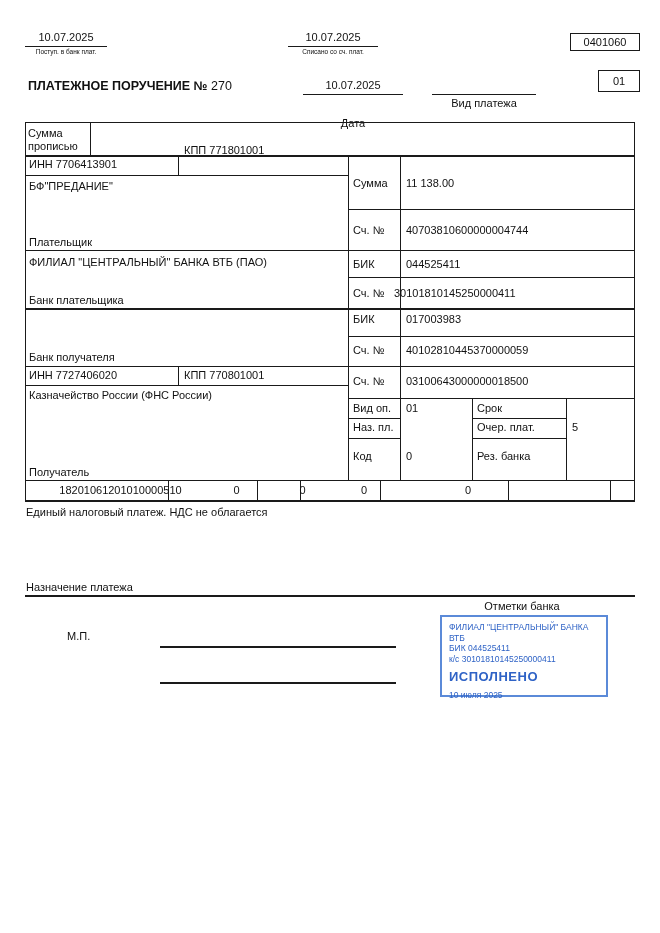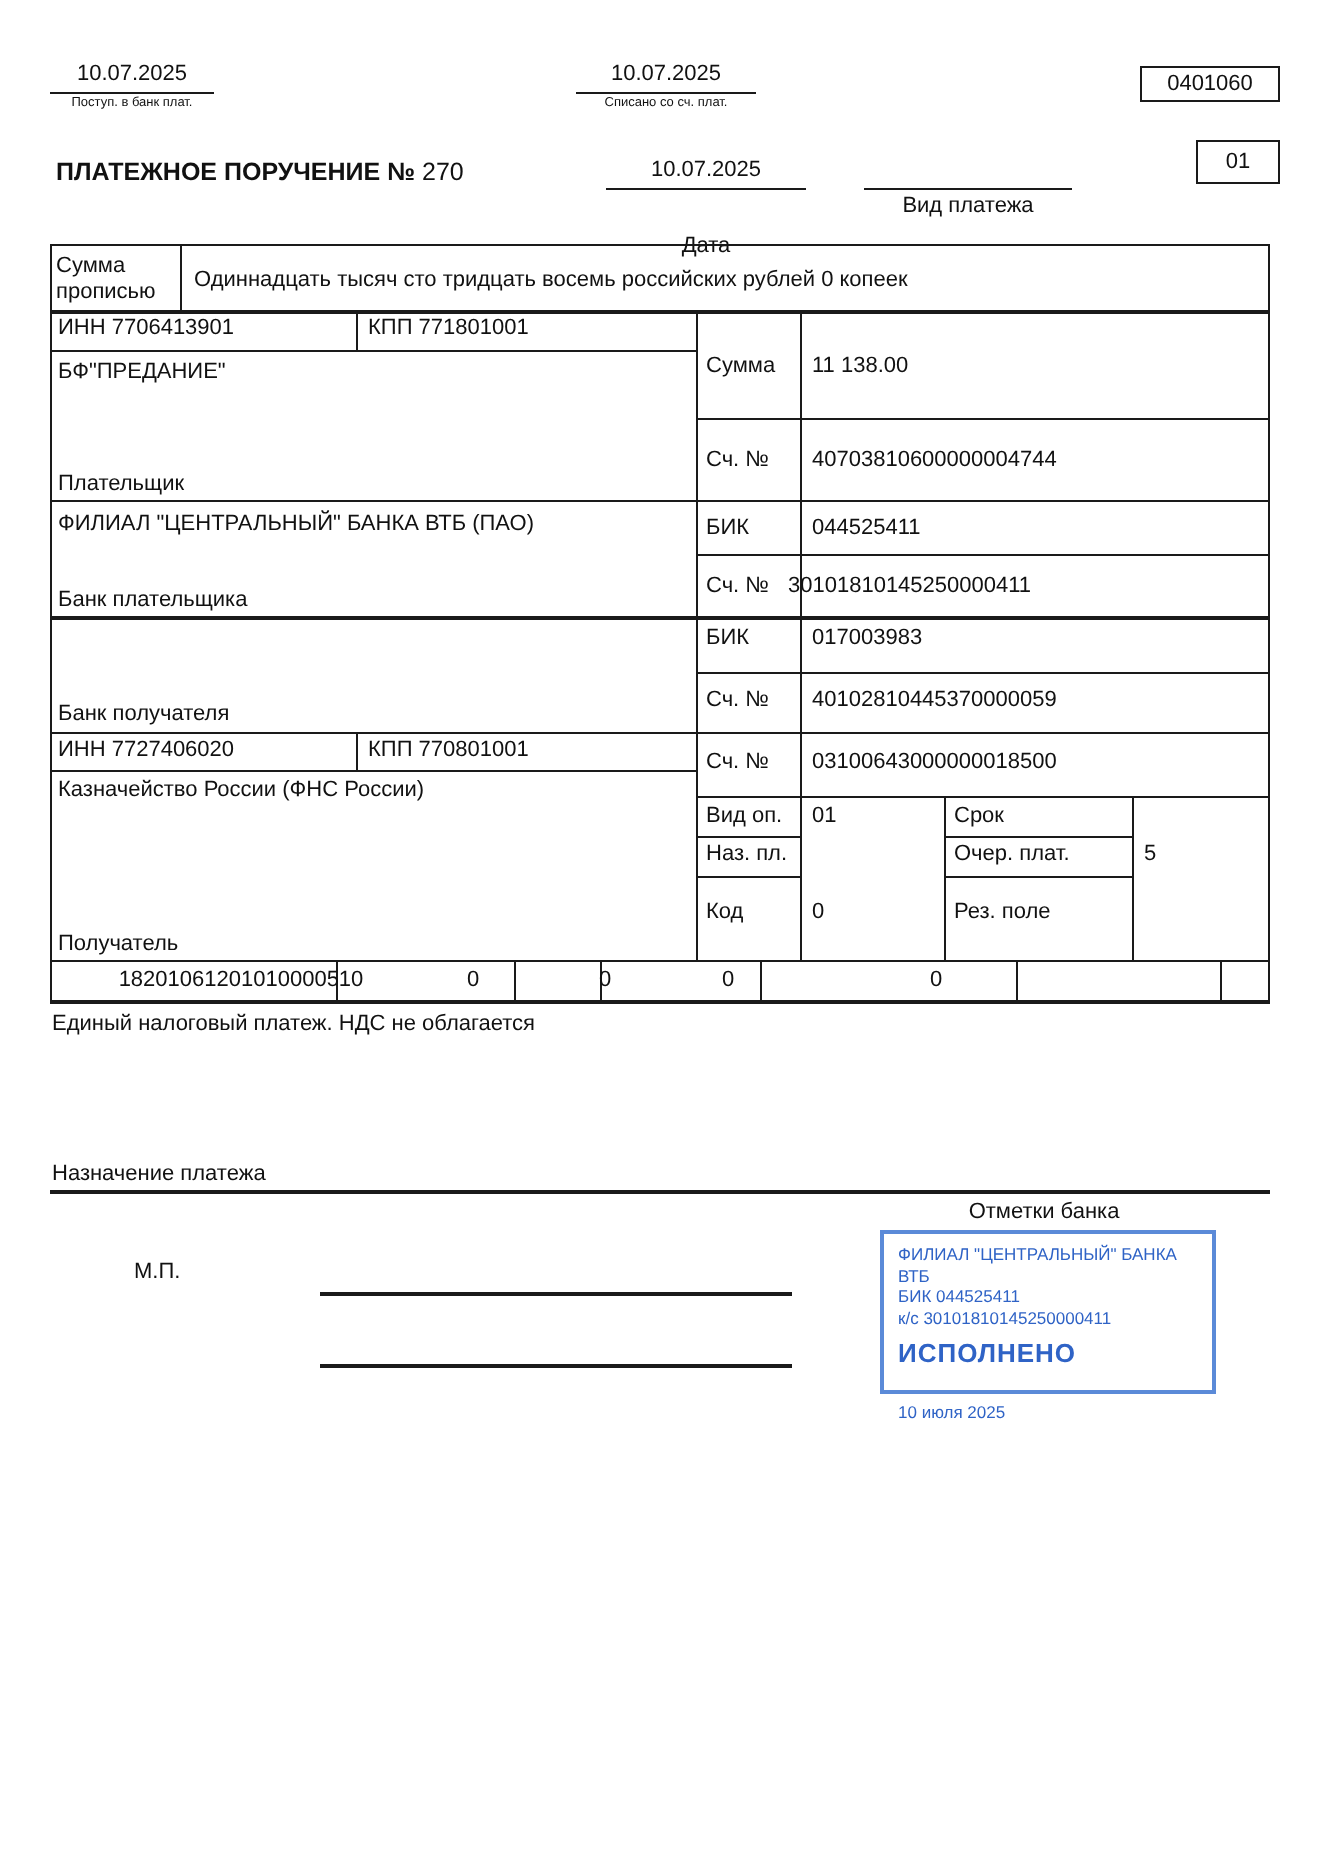--- a/index.html
+++ b/index.html
@@ -11,21 +11,21 @@
   .hl.thick{height:2px;}
   .vl{position:absolute;background:#1a1a1a;width:1px;}
   .center{text-align:center;}
   .bold{font-weight:bold;}
   .tiny{font-size:6.5px;}
   .box{position:absolute;border:1.5px solid #1a1a1a;display:flex;align-items:center;justify-content:center;}
   .taxcell{position:absolute;top:482px;height:16px;display:flex;align-items:center;justify-content:center;margin-left:24px;}
   .stamp{position:absolute;left:440px;top:615px;width:168px;height:82px;box-sizing:border-box;
          border:2px solid #5b8ad8;padding:5px 7px;color:#2f63c6;font-size:8.5px;line-height:10.5px;}
   .stamp .status{font-size:13px;font-weight:bold;margin-top:8px;letter-spacing:.5px;}
-  .stamp .sdate{margin-top:18px;}
+  .stamp .sdate{margin-top:7px;}
   .sigline{position:absolute;left:160px;width:236px;height:2px;background:#1a1a1a;}
 </style>
 </head>
 <body>
 
 <div class="page">
 
   <div class="abs center" style="left:25px;top:31px;width:82px;">10.07.2025</div>
   <div class="hl" style="left:25px;top:46px;width:82px;"></div>
   <div class="abs center tiny" style="left:25px;top:48px;width:82px;">Поступ. в банк плат.</div>
@@ -83,24 +83,23 @@
   <div class="vl" style="left:566px;top:398px;height:82px;"></div>
 
   <div class="vl" style="left:168px;top:480px;height:20px;"></div>
   <div class="vl" style="left:257px;top:480px;height:20px;"></div>
   <div class="vl" style="left:300px;top:480px;height:20px;"></div>
   <div class="vl" style="left:380px;top:480px;height:20px;"></div>
   <div class="vl" style="left:508px;top:480px;height:20px;"></div>
   <div class="vl" style="left:610px;top:480px;height:20px;"></div>
 
   <div class="abs wrap" style="left:28px;top:127px;width:58px;line-height:13px;">Сумма прописью</div>
-  <div class="abs" style="left:97px;top:134px;">Одиннадцать тысяч сто тридцать восемь российских рублей 0 копеек</div>
 
   <div class="abs" style="left:29px;top:158px;">ИНН 7706413901</div>
-  <div class="abs" style="left:184px;top:158px;">КПП 771801001</div>
+  <div class="abs" style="left:184px;top:144px;">КПП 771801001</div>
   <div class="abs" style="left:29px;top:180px;">БФ"ПРЕДАНИЕ"</div>
   <div class="abs" style="left:29px;top:236px;">Плательщик</div>
 
   <div class="abs" style="left:353px;top:177px;">Сумма</div>
   <div class="abs" style="left:406px;top:177px;">11 138.00</div>
   <div class="abs" style="left:353px;top:224px;">Сч. №</div>
   <div class="abs" style="left:406px;top:224px;">40703810600000004744</div>
 
   <div class="abs" style="left:29px;top:256px;">ФИЛИАЛ "ЦЕНТРАЛЬНЫЙ" БАНКА ВТБ (ПАО)</div>
   <div class="abs" style="left:29px;top:294px;">Банк плательщика</div>
@@ -124,21 +123,21 @@
 
   <div class="abs" style="left:353px;top:402px;">Вид оп.</div>
   <div class="abs" style="left:406px;top:402px;">01</div>
   <div class="abs" style="left:477px;top:402px;">Срок</div>
   <div class="abs" style="left:572px;top:402px;"></div>
   <div class="abs" style="left:353px;top:421px;">Наз. пл.</div>
   <div class="abs" style="left:477px;top:421px;">Очер. плат.</div>
   <div class="abs" style="left:572px;top:421px;">5</div>
   <div class="abs" style="left:353px;top:450px;">Код</div>
   <div class="abs" style="left:406px;top:450px;">0</div>
-  <div class="abs" style="left:477px;top:450px;">Рез. поле</div>
+  <div class="abs" style="left:477px;top:450px;">Рез. банка</div>
 
   <div class="taxcell" style="left:25px;width:143px;">18201061201010000510</div>
   <div class="taxcell" style="left:168px;width:89px;">0</div>
   <div class="taxcell" style="left:257px;width:43px;">0</div>
   <div class="taxcell" style="left:300px;width:80px;">0</div>
   <div class="taxcell" style="left:380px;width:128px;">0</div>
   <div class="taxcell" style="left:508px;width:102px;"></div>
   <div class="taxcell" style="left:610px;width:25px;"></div>
 
   <div class="abs" style="left:26px;top:506px;">Единый налоговый платеж. НДС не облагается</div>

